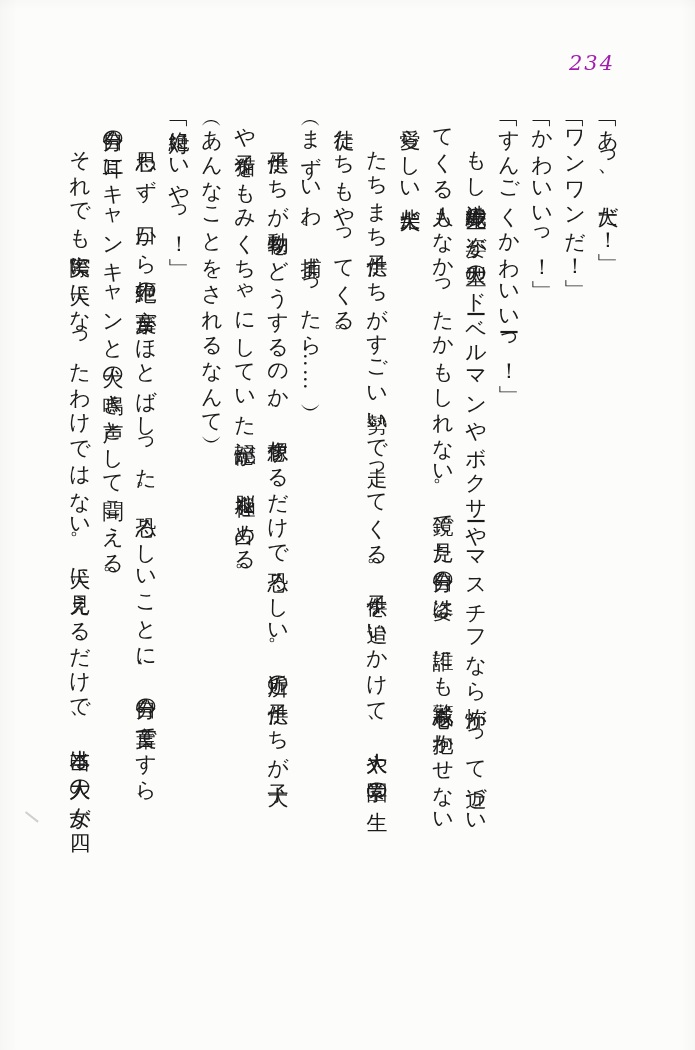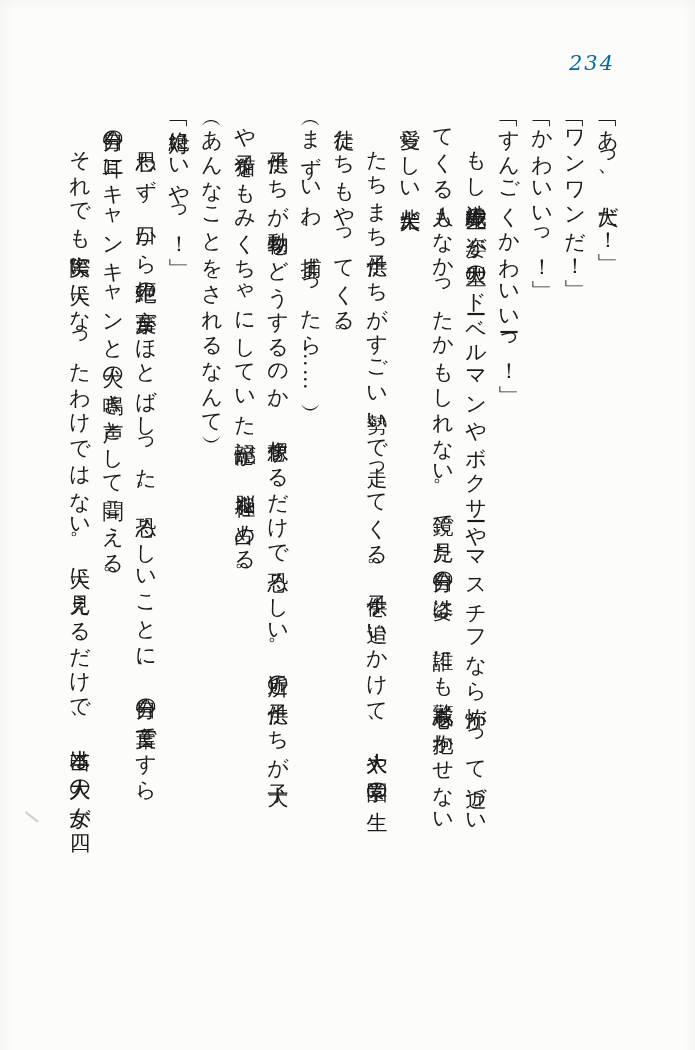--- a/index.html
+++ b/index.html
@@ -23,21 +23,21 @@
       linear-gradient(to left, rgba(0,0,0,0.02), rgba(0,0,0,0) 14px),
       linear-gradient(to bottom, rgba(0,0,0,0.015), rgba(0,0,0,0) 10px);
   }
   .page-number {
     position: absolute;
     top: 51px;
     left: 569px;
     font-size: 21px;
     font-style: italic;
     letter-spacing: 2px;
-    color: #0369a1;
+    color: #a21caf;
   }
   .text-block {
     position: absolute;
     top: 113px;
     right: 71px;
     height: 874px;
     writing-mode: vertical-rl;
     text-orientation: mixed;
     font-size: 21px;
     letter-spacing: 1.8px;

